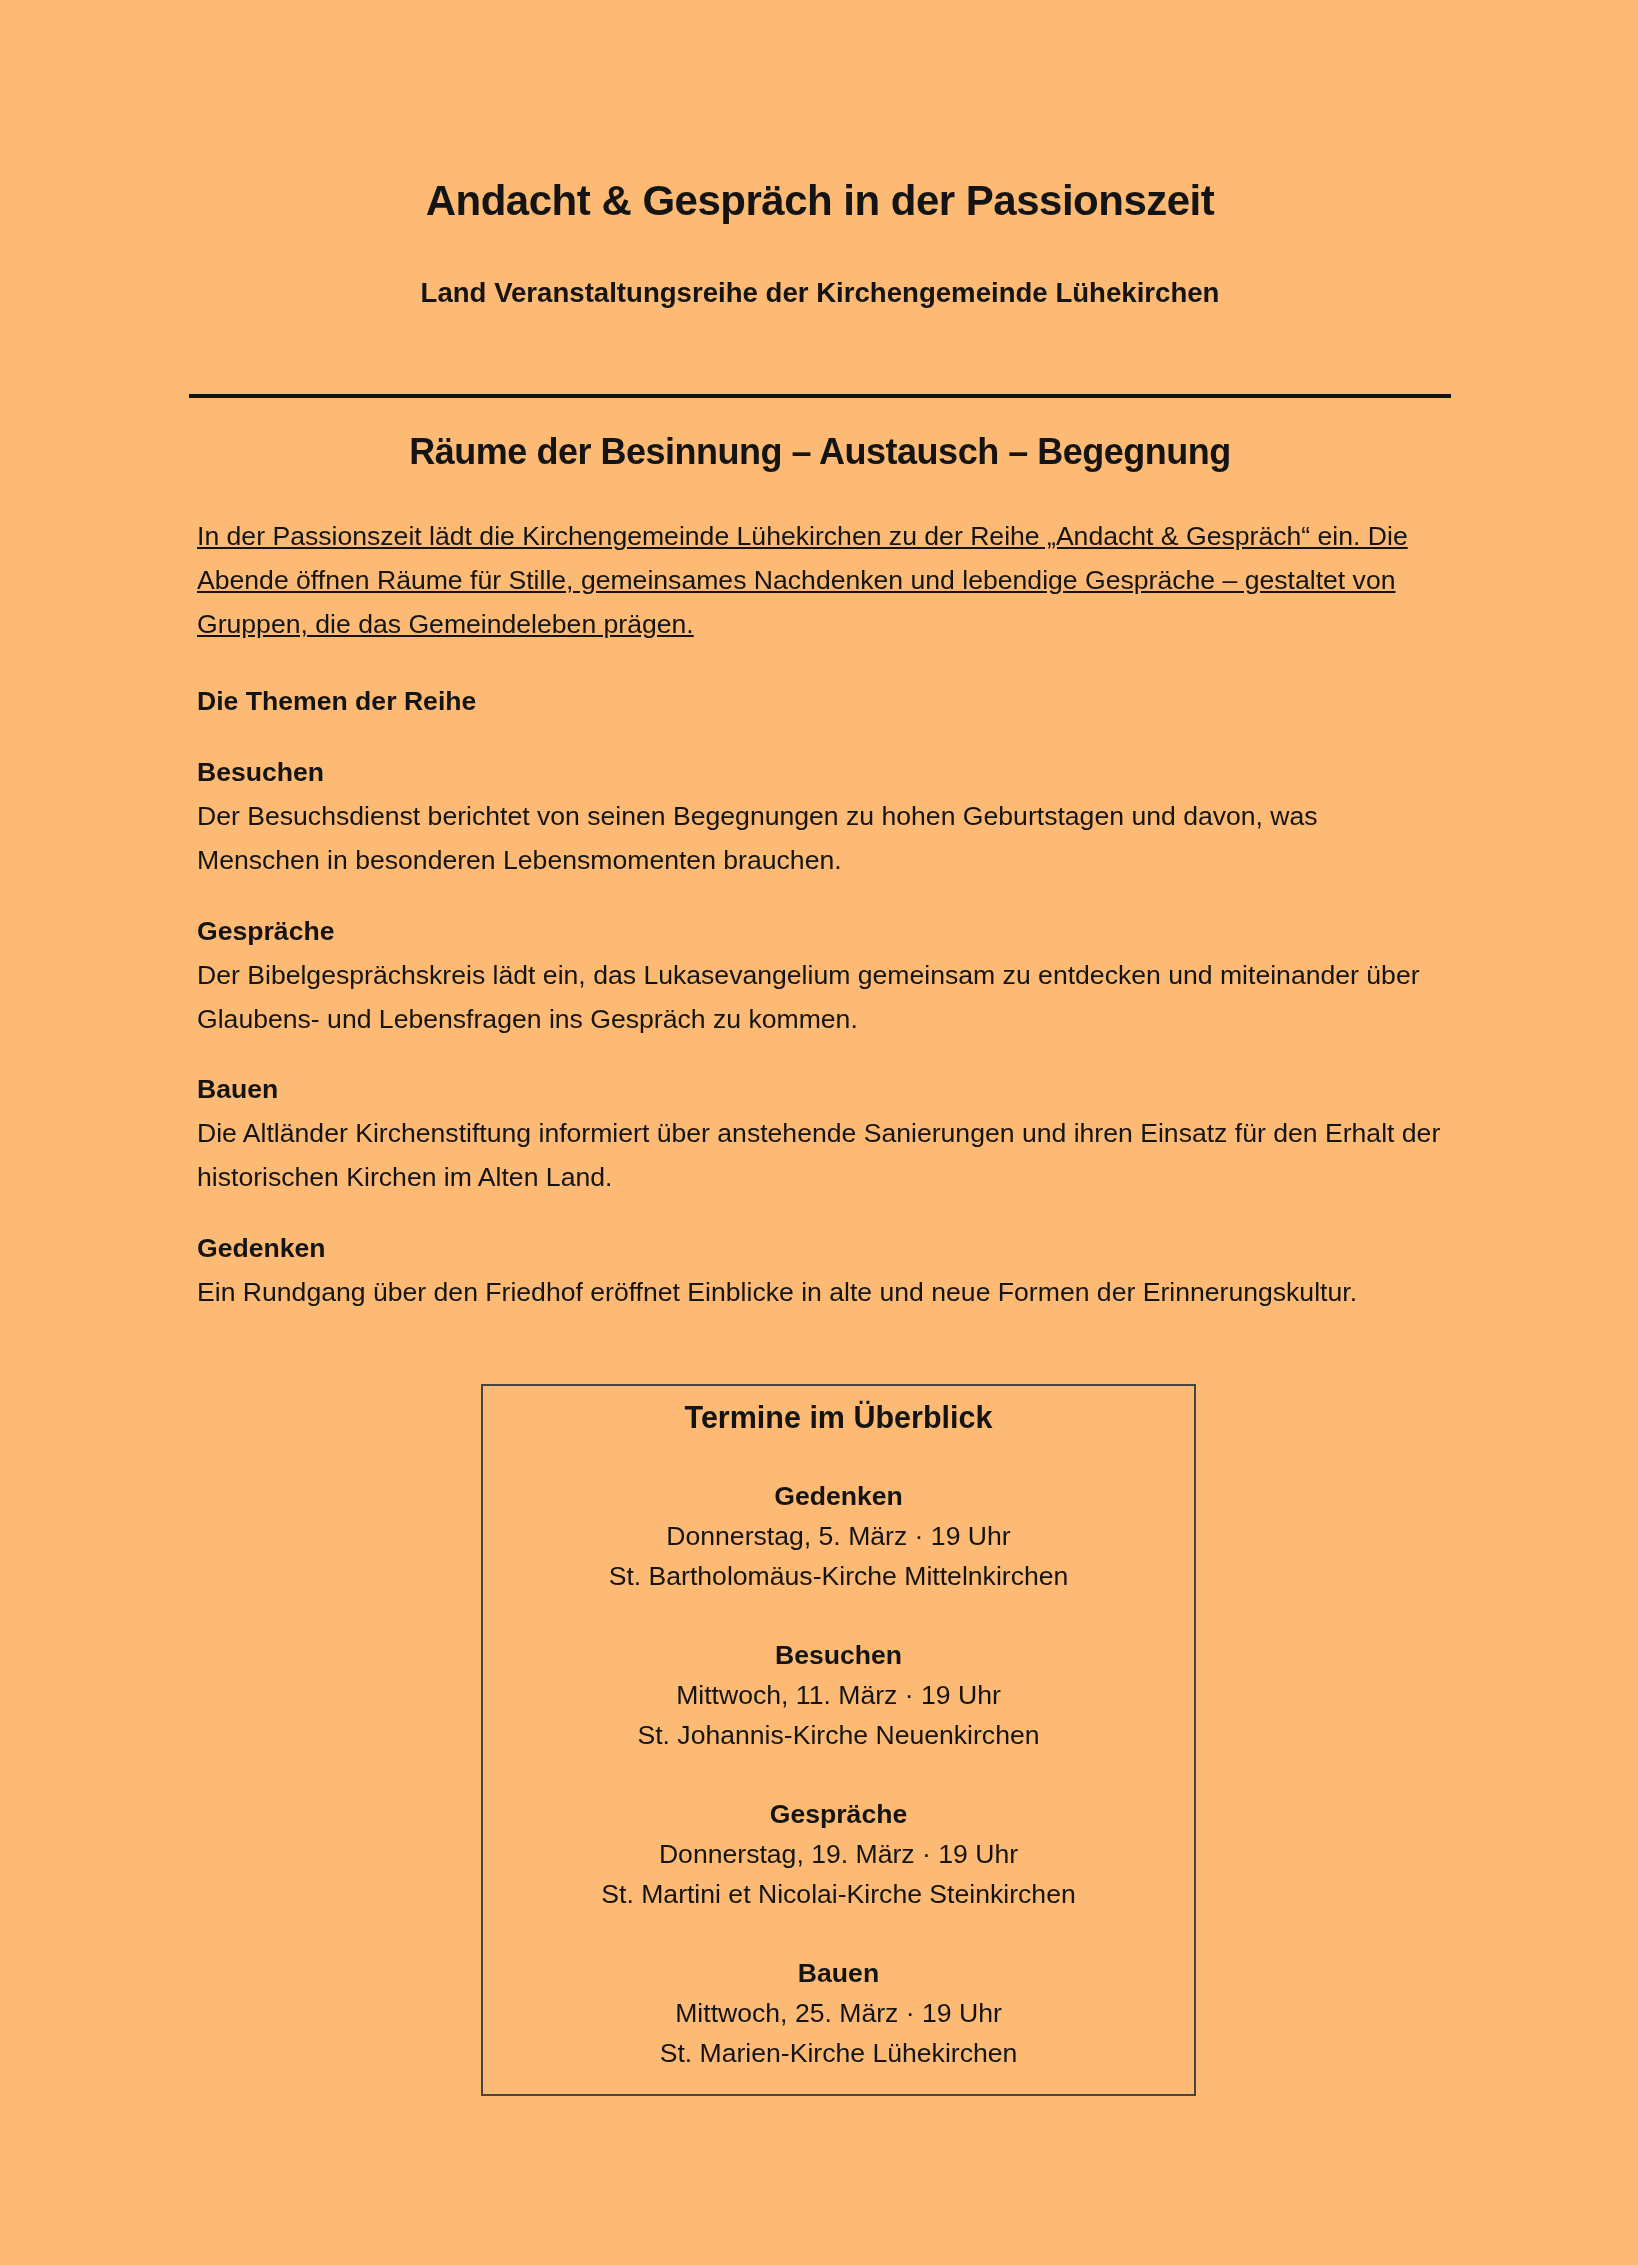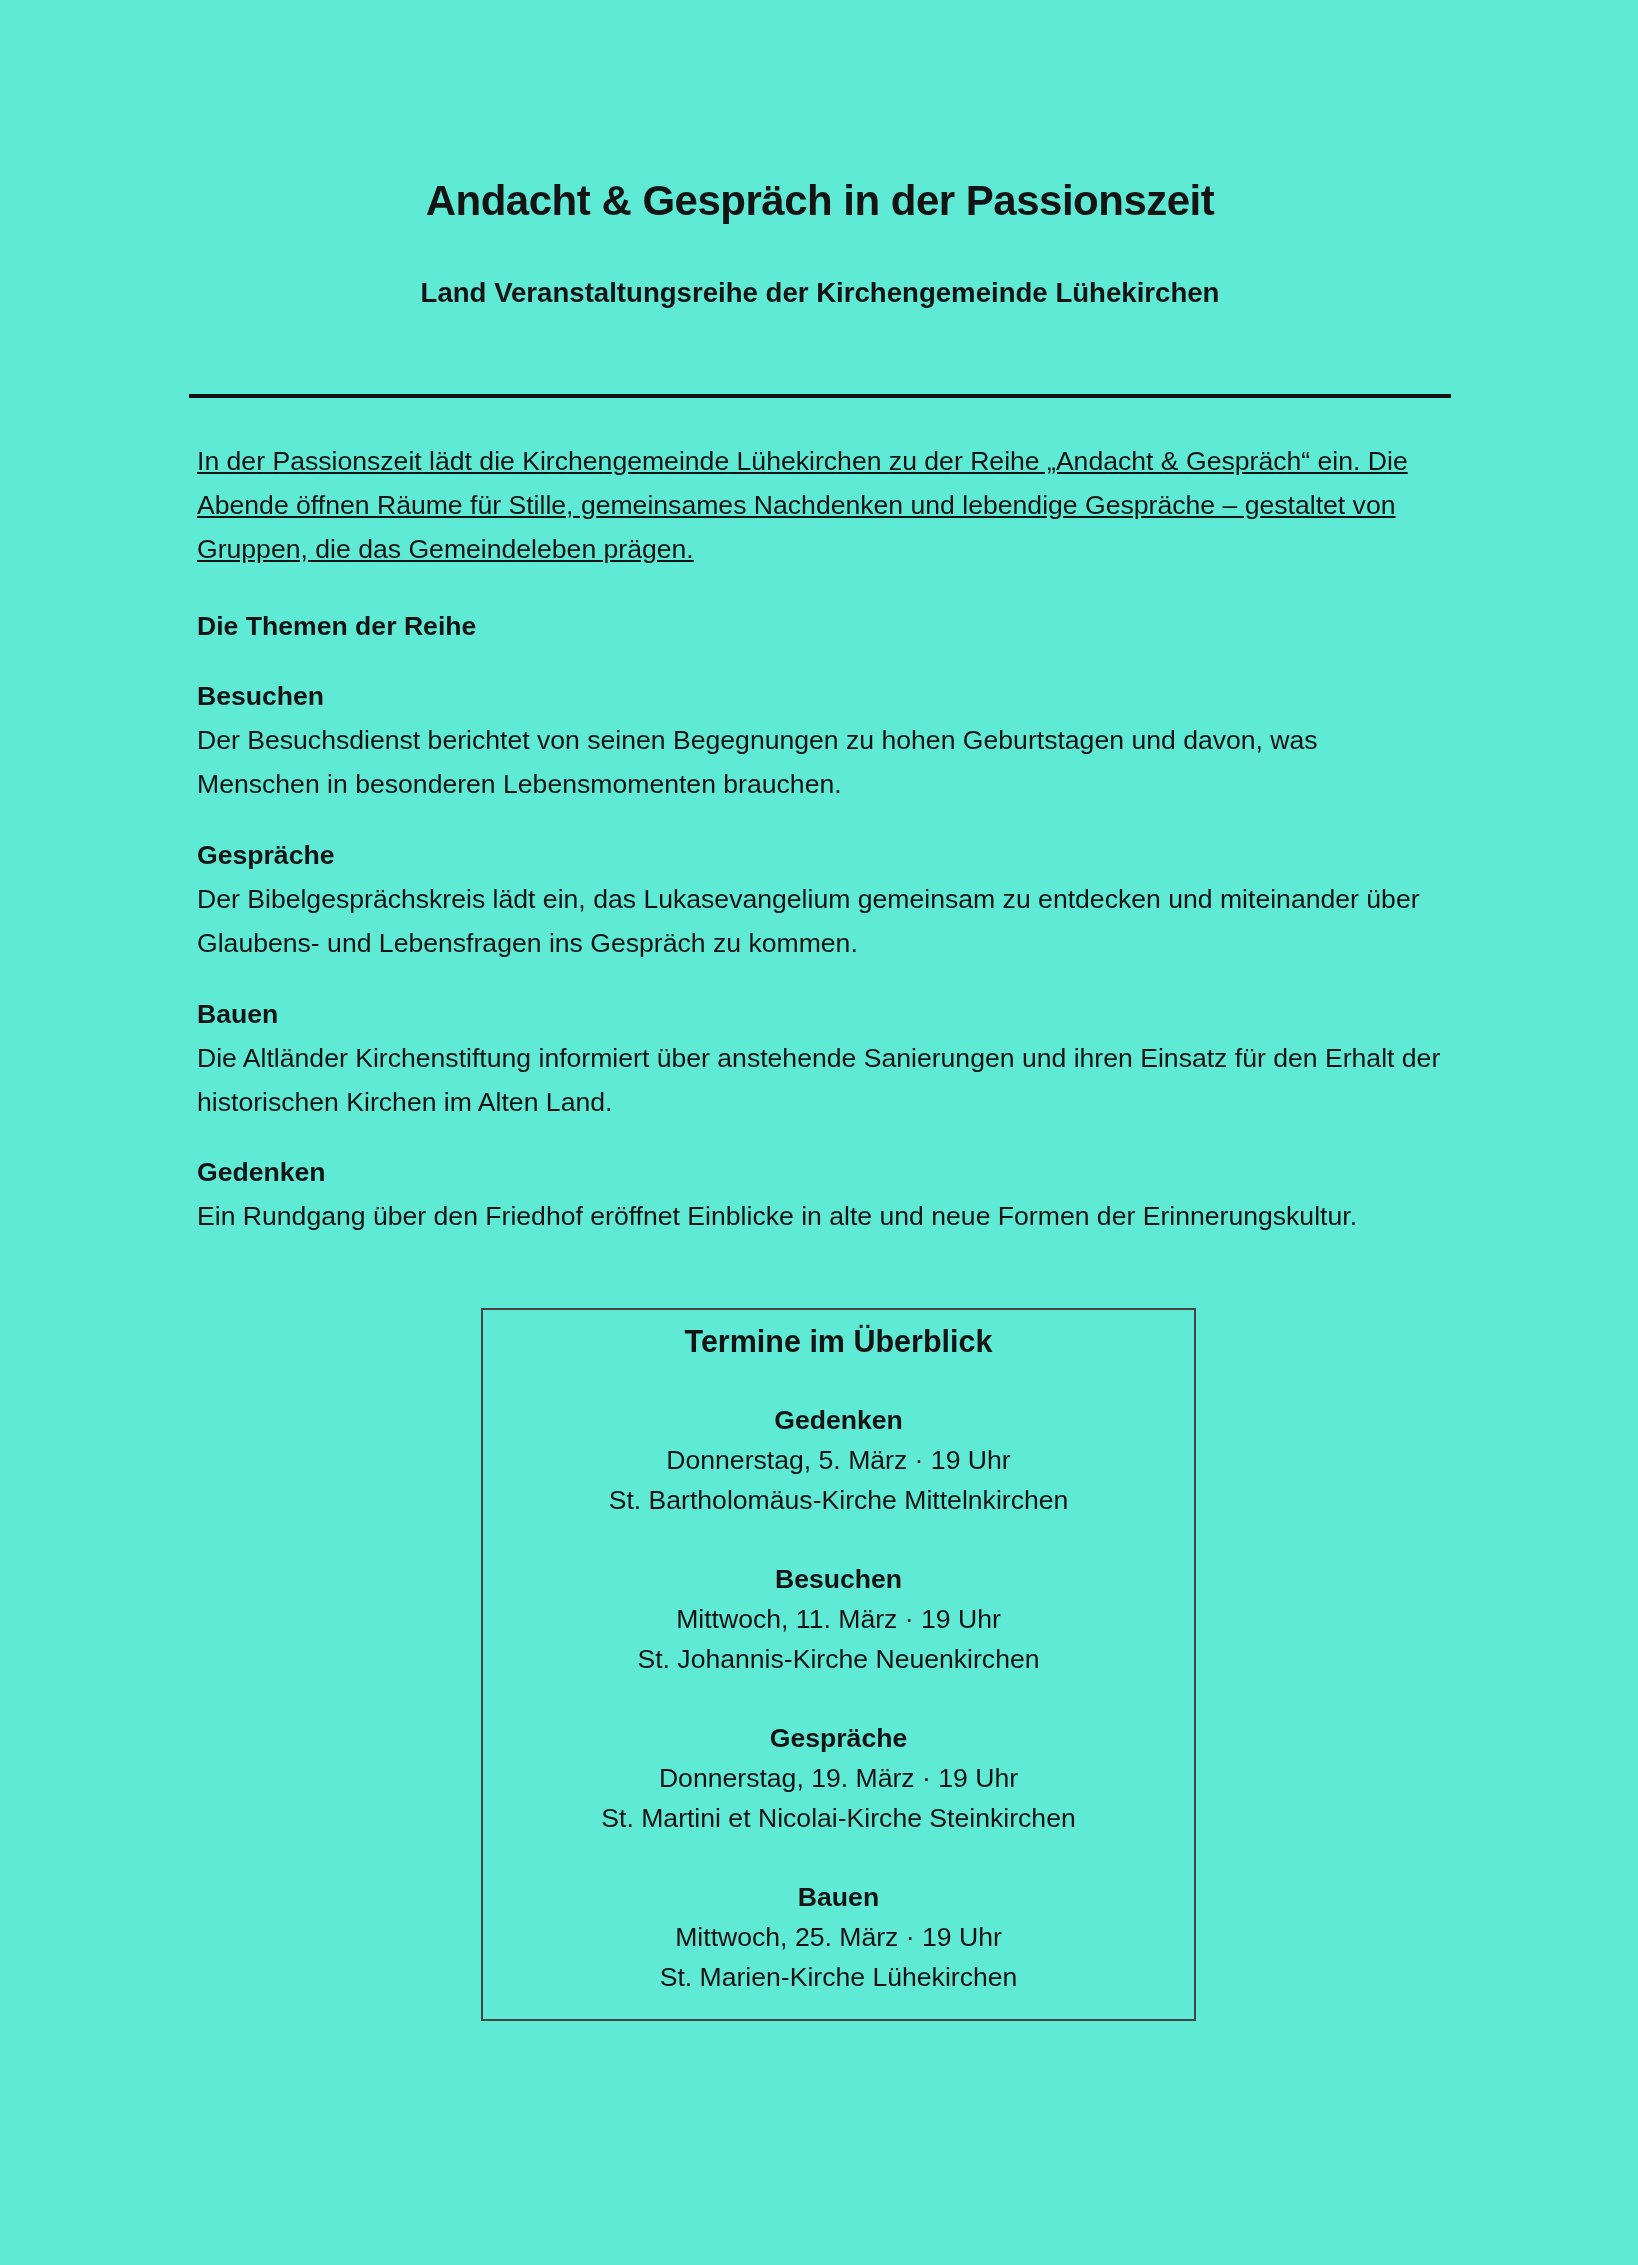--- a/index.html
+++ b/index.html
@@ -4,21 +4,21 @@
 <style>
   html, body {
     margin: 0;
     padding: 0;
     background: #ffffff;
   }
   .page {
     position: relative;
     width: 1638px;
     height: 2266px;
-    background: #5eead4;
+    background: #fdba74;
     color: #141414;
     font-family: "Liberation Sans", "DejaVu Sans", sans-serif;
     overflow: hidden;
   }
   .content {
     padding: 175px 195px 0 197px; 
   }
   .doc-title {
     margin: 0;
     font-size: 42px;
@@ -95,20 +95,21 @@
 
 <div class="page">
   <div class="content">
 
     <h1 class="doc-title">Andacht &amp; Gespräch in der Passionszeit</h1>
 
     <div class="doc-subtitle">Land Veranstaltungsreihe der Kirchengemeinde Lühekirchen</div>
 
     <div class="rule"></div>
 
+    <h2 class="section-heading">Räume der Besinnung – Austausch – Begegnung</h2>
 
     <p class="intro">In der Passionszeit lädt die Kirchengemeinde Lühekirchen zu der Reihe „Andacht &amp; Gespräch“ ein. Die Abende öffnen Räume für Stille, gemeinsames Nachdenken und lebendige Gespräche – gestaltet von Gruppen, die das Gemeindeleben prägen.</p>
 
     <div class="themes-heading">Die Themen der Reihe</div>
 
     <p class="theme">
       <span class="theme-title">Besuchen</span><br>
       <span>Der Besuchsdienst berichtet von seinen Begegnungen zu hohen Geburtstagen und davon, was Menschen in besonderen Lebensmomenten brauchen.</span>
     </p>
 

